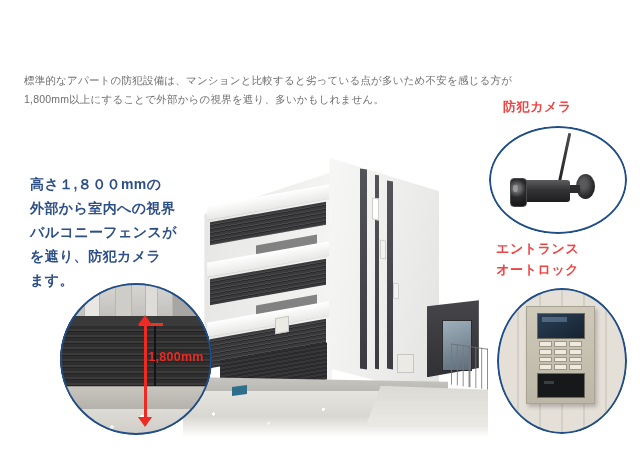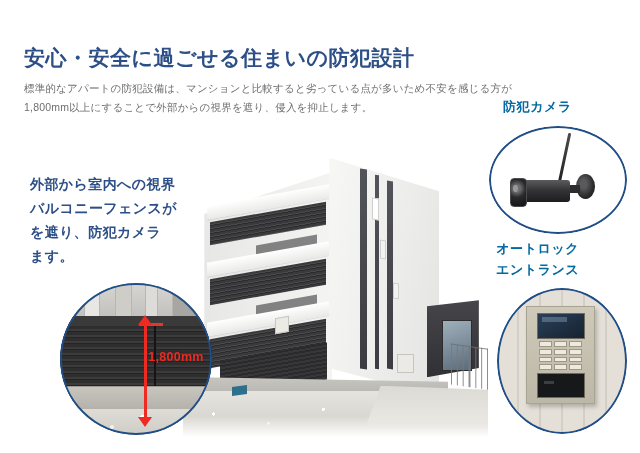--- a/index.html
+++ b/index.html
@@ -38,21 +38,20 @@
   
   .lead-paragraph {
     position: absolute;
     left: 24px;
     top: 71px;
     width: 462px;
     font-size: 10.5px;
     line-height: 19px;
     color: #6e6e6e;
     letter-spacing: 0.2px;
-    margin-top: 8px;
   }
   .lead-paragraph .ln { display: block; white-space: nowrap; }
 
   
   .fence-caption {
     position: absolute;
     left: 30px;
     top: 172px;
     font-size: 14px;
     font-weight: bold;
@@ -60,21 +59,21 @@
     color: #2d4f87;
     letter-spacing: 0.4px;
   }
   .fence-caption .ln { display: block; white-space: nowrap; }
 
   
   .side-label {
     position: absolute;
     font-size: 13px;
     font-weight: bold;
-    color: #0369a1;
+    color: #ef4444;
     letter-spacing: 0.6px;
     line-height: 21px;
     text-align: center;
     white-space: nowrap;
   }
   .side-label.camera { left: 503px; top: 96px; }
   .side-label.lock   { left: 496px; top: 238px; }
   .side-label .ln { display: block; }
 
   
@@ -430,28 +429,28 @@
   .b-meterbox {
     position: absolute; left: 16%; top: 82%; width: 5%; height: 3%;
     background:#2e6f8c; transform: skewY(-8deg);
   }
 </style>
 </head>
 <body>
 
 <div class="page">
 
-  <h1 class="page-title">安心・安全に過ごせる住まいの防犯設計</h1>
 
   <div class="lead-paragraph">
     <span class="ln">標準的なアパートの防犯設備は、マンションと比較すると劣っている点が多いため不安を感じる方が</span>
-    <span class="ln">1,800mm以上にすることで外部からの視界を遮り、侵入を抑止します。</span>
+    <span class="ln">1,800mm以上にすることで外部からの視界を遮り、多いかもしれません。</span>
   </div>
 
   <div class="fence-caption">
+    <span class="ln">高さ１,８００mmの</span>
     <span class="ln">外部から室内への視界</span>
     <span class="ln">バルコニーフェンスが</span>
     <span class="ln">を遮り、防犯カメラ</span>
     <span class="ln">ます。</span>
   </div>
 
   <div id="building-photo">
     <div class="b-sky"></div>
 
     <div class="b-face-left"></div>
@@ -522,22 +521,22 @@
         <div class="cam-body">
           <div class="cam-brand"></div>
         </div>
         <div class="cam-lens"></div>
       </div>
     </div>
     <div class="circle-ring"></div>
   </div>
 
   <div class="side-label lock">
+    <span class="ln">エントランス</span>
     <span class="ln">オートロック</span>
-    <span class="ln">エントランス</span>
   </div>
 
   <div id="lock-photo" class="circle-photo">
     <div class="inner">
       <div class="lock-scene">
         <div class="lock-plate">
           <div class="lock-screen"></div>
           <div class="lock-keypad">
             <span class="lock-key"></span>
             <span class="lock-key"></span>

